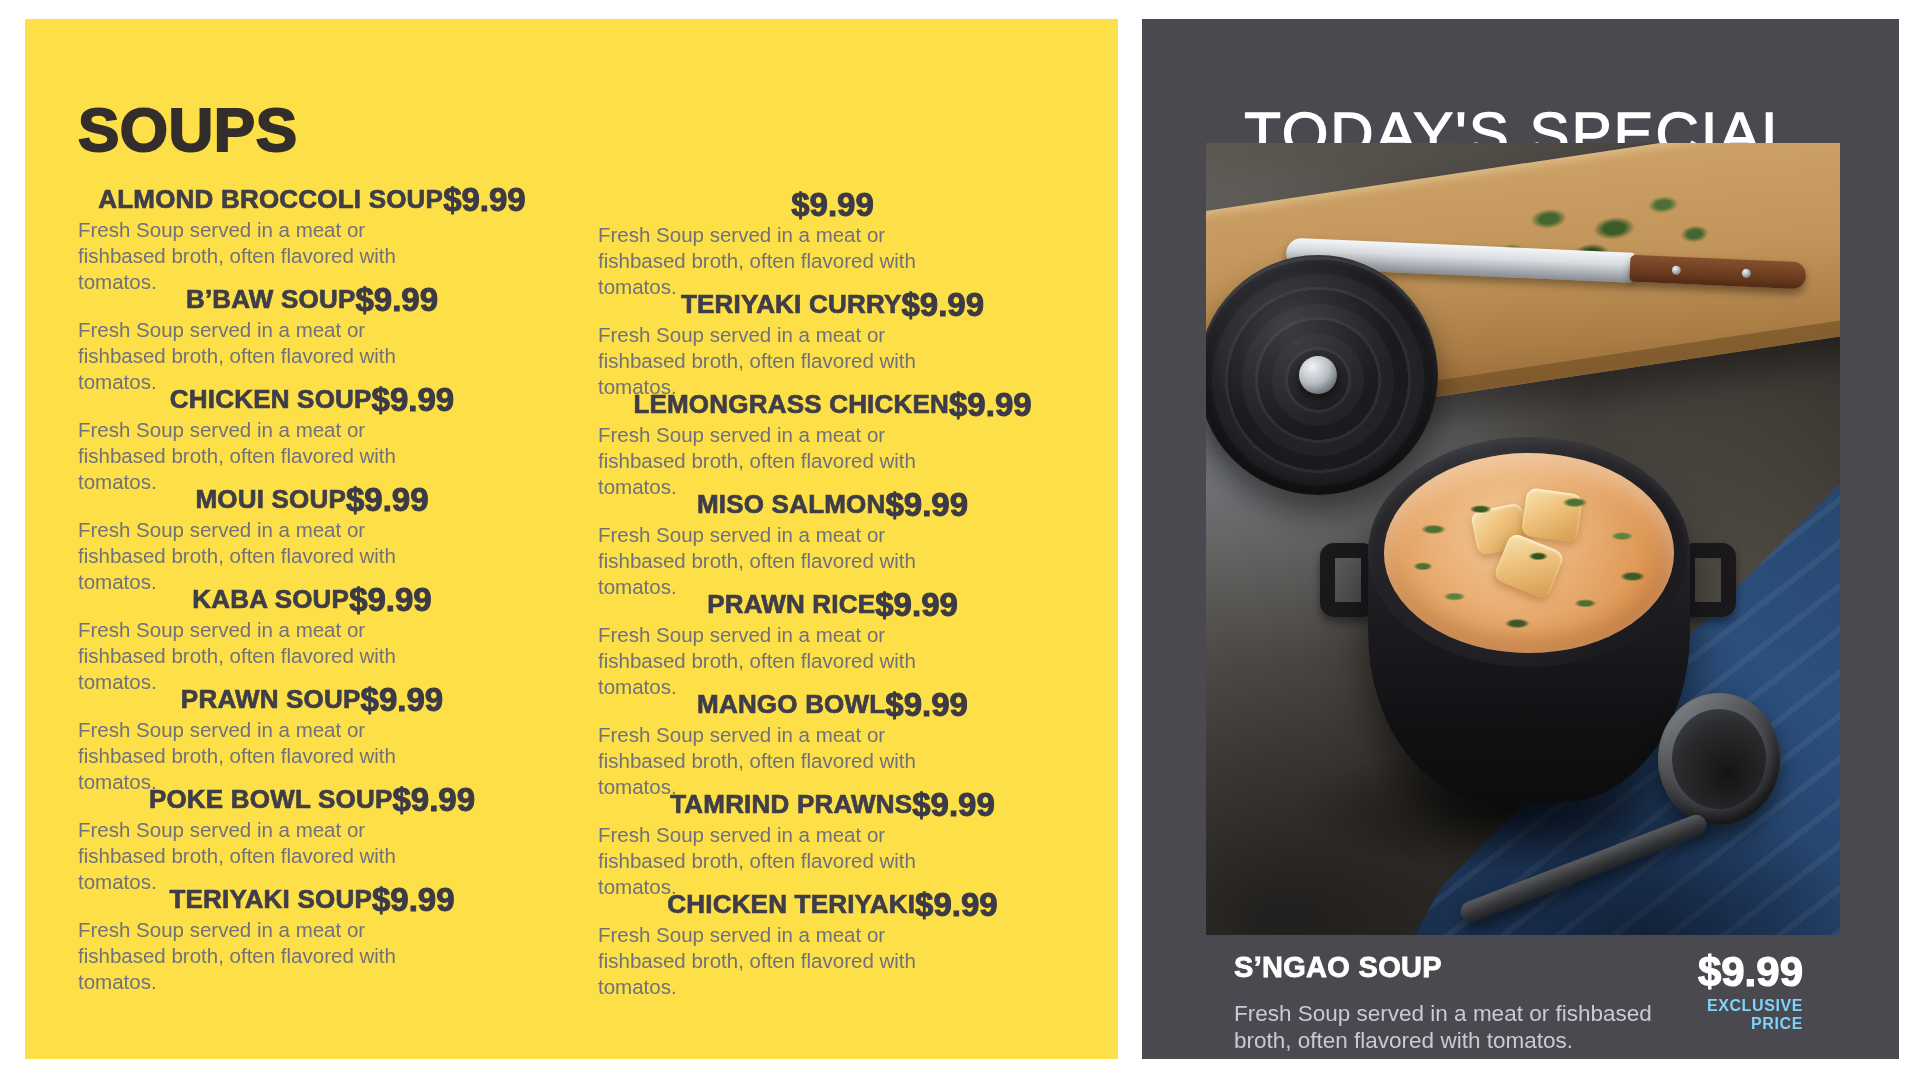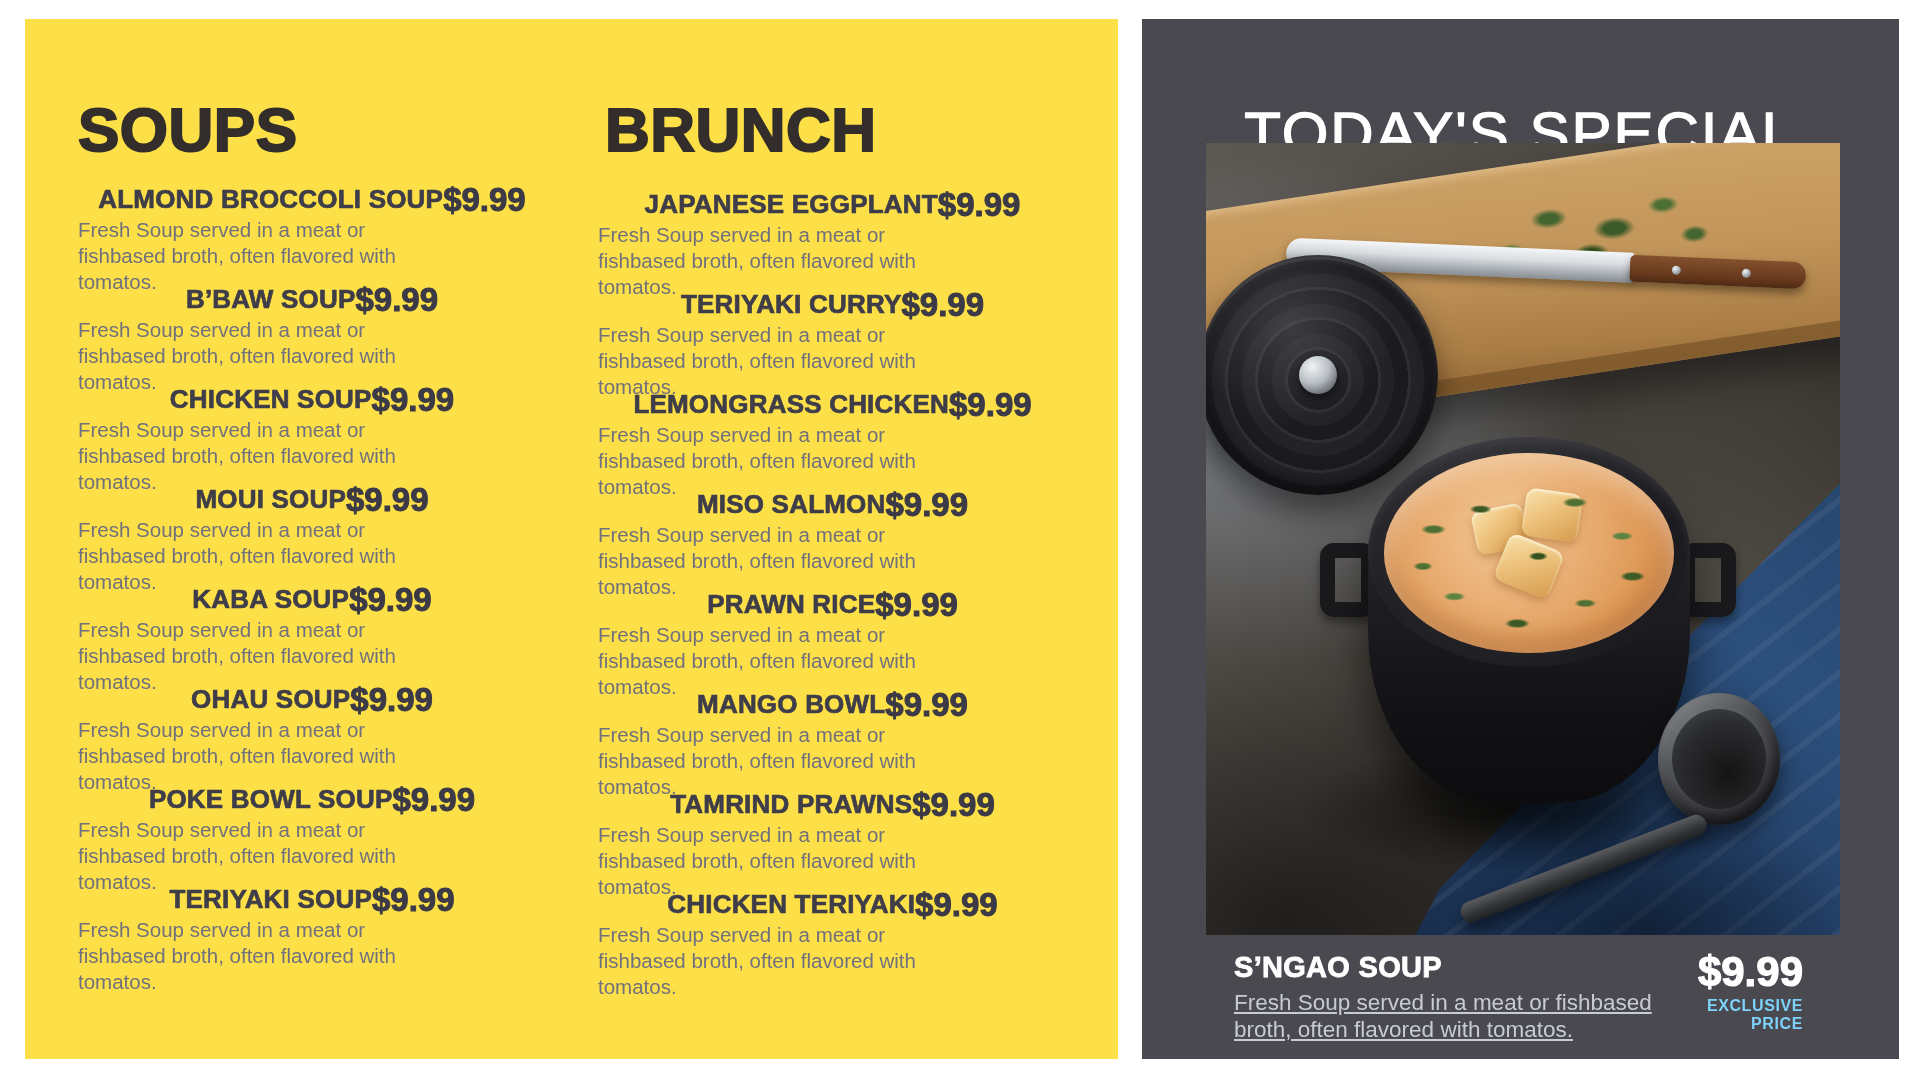--- a/index.html
+++ b/index.html
@@ -27,21 +27,21 @@
   .mi-desc div{white-space:nowrap;}
 
   
   .panel-dark{position:absolute;left:1142px;top:19px;width:757px;height:1040px;background:#49494f;}
   .special-title{position:absolute;top:31px;left:0;width:100%;text-align:center;color:#ffffff;
         font-size:60px;line-height:68px;font-weight:normal;-webkit-text-stroke:1.3px #ffffff;letter-spacing:2px;}
   .special-info{position:absolute;left:92px;right:96px;top:931px;display:flex;
         justify-content:space-between;align-items:flex-start;}
   .special-name{font-size:29px;line-height:34px;font-weight:bold;color:#ffffff;
         -webkit-text-stroke:0.8px #ffffff;letter-spacing:0.3px;}
-  .special-desc{margin-top:5px;font-size:22.5px;line-height:27px;color:#c7cbd3;text-decoration:underline;}
+  .special-desc{margin-top:16px;font-size:22.5px;line-height:27px;color:#c7cbd3;}
   .special-desc div{white-space:nowrap;}
   .special-price-block{text-align:right;}
   .special-price{font-size:42px;line-height:44px;font-weight:bold;color:#ffffff;
         -webkit-text-stroke:1.2px #ffffff;}
   .special-price-note{margin-top:3px;font-size:16px;line-height:18px;font-weight:bold;
         color:#7dd3fc;letter-spacing:0.6px;}
 
   
   .photo{position:absolute;left:64px;top:124px;width:634px;height:792px;overflow:hidden;
     background:
@@ -193,21 +193,21 @@
     </div>
     <div class="mi-desc">
               <div>Fresh Soup served in a meat or</div>
               <div>fishbased broth, often flavored with</div>
               <div>tomatos.</div>
             </div>
   </div>
 
   <div class="menu-item">
     <div class="mi-head">
-      <span class="mi-name">OHAU SOUP</span>
+      <span class="mi-name">PRAWN SOUP</span>
       <span class="mi-price">$9.99</span>
     </div>
     <div class="mi-desc">
               <div>Fresh Soup served in a meat or</div>
               <div>fishbased broth, often flavored with</div>
               <div>tomatos.</div>
             </div>
   </div>
 
   <div class="menu-item">
@@ -229,25 +229,23 @@
     </div>
     <div class="mi-desc">
               <div>Fresh Soup served in a meat or</div>
               <div>fishbased broth, often flavored with</div>
               <div>tomatos.</div>
             </div>
   </div>
 </div>
     </div>
     <div class="col" id="col-brunch">
-      <h1 class="section-title">BRUNCH</h1>
       <div class="items">
   <div class="menu-item">
     <div class="mi-head">
-      <span class="mi-name">JAPANESE EGGPLANT</span>
       <span class="mi-price">$9.99</span>
     </div>
     <div class="mi-desc">
               <div>Fresh Soup served in a meat or</div>
               <div>fishbased broth, often flavored with</div>
               <div>tomatos.</div>
             </div>
   </div>
 
   <div class="menu-item">

